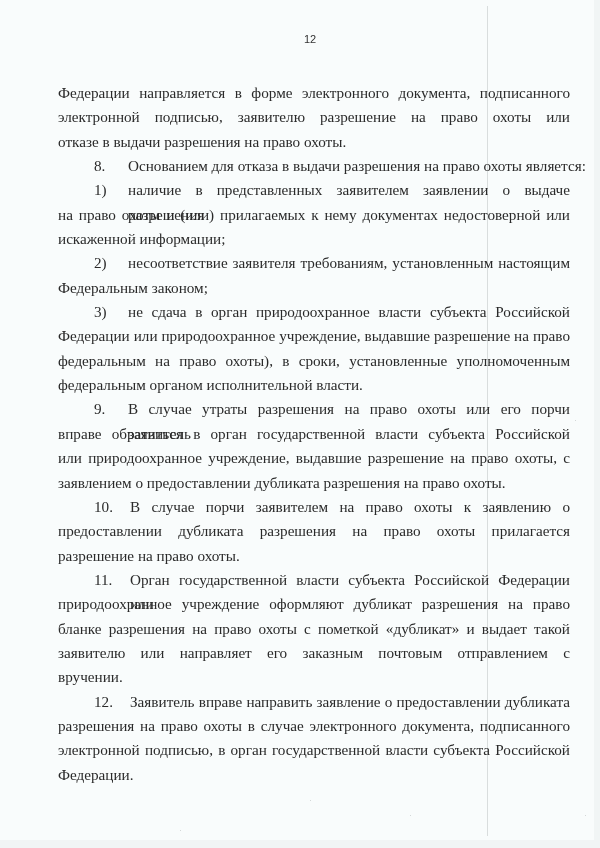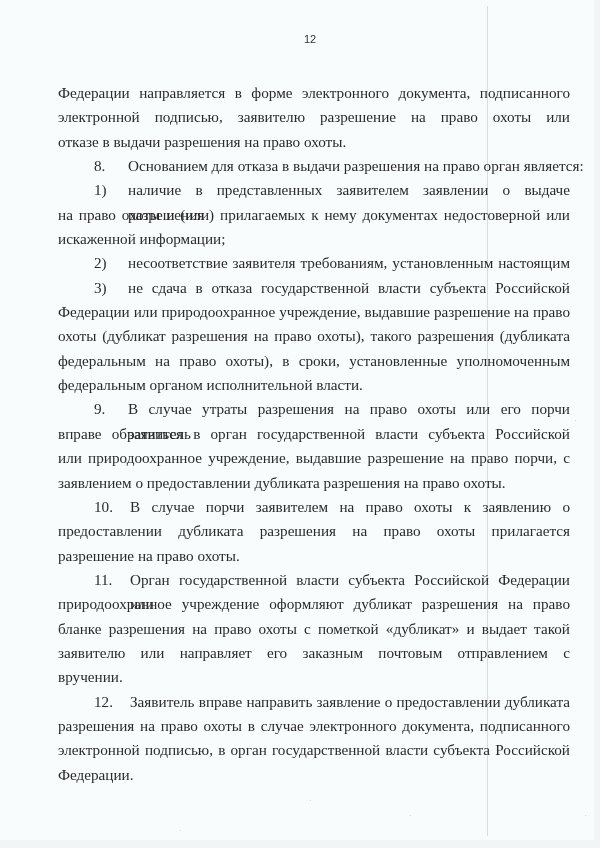--- a/index.html
+++ b/index.html
@@ -109,58 +109,58 @@
 
     <div>
       <div class="line" style="white-space: normal; overflow: hidden;">Федерации направляется в форме электронного документа, подписанного</div>
       <div class="line" style="white-space: normal; overflow: hidden;">электронной подписью, заявителю разрешение на право охоты или уведомление об</div>
       <div class="line last">отказе в выдачи разрешения на право охоты.</div>
     </div>
 
     <div>
       <div class="line first last">
         <span class="num">8.</span>
-        <span class="rest">Основанием для отказа в выдачи разрешения на право орган является:</span>
+        <span class="rest">Основанием для отказа в выдачи разрешения на право охоты является:</span>
       </div>
     </div>
 
     <div>
       <div class="line first">
         <span class="num">1)</span>
         <span class="rest" style="white-space: normal; overflow: hidden;">наличие в представленных заявителем заявлении о выдаче разрешения</span>
       </div>
       <div class="line" style="white-space: normal; overflow: hidden;">на право охоты и (или) прилагаемых к нему документах недостоверной или</div>
       <div class="line last">искаженной информации;</div>
     </div>
 
     <div>
       <div class="line first">
         <span class="num">2)</span>
         <span class="rest" style="white-space: normal; overflow: hidden;">несоответствие заявителя требованиям, установленным настоящим</span>
       </div>
+      <div class="line last">Федеральным законом;</div>
     </div>
 
     <div>
       <div class="line first">
         <span class="num">3)</span>
-        <span class="rest" style="white-space: normal; overflow: hidden;">не сдача в отказа государственной власти субъекта Российской</span>
+        <span class="rest" style="white-space: normal; overflow: hidden;">не сдача в орган природоохранное власти субъекта Российской</span>
       </div>
       <div class="line" style="white-space: normal; overflow: hidden;">Федерации или природоохранное учреждение, выдавшие разрешение на право</div>
-      <div class="line" style="white-space: normal; overflow: hidden;">охоты (дубликат разрешения на право охоты), такого разрешения (дубликата</div>
       <div class="line" style="white-space: normal; overflow: hidden;">федеральным на право охоты), в сроки, установленные уполномоченным</div>
       <div class="line last">федеральным органом исполнительной власти.</div>
     </div>
 
     <div>
       <div class="line first">
         <span class="num">9.</span>
         <span class="rest" style="white-space: normal; overflow: hidden;">В случае утраты разрешения на право охоты или его порчи заявитель</span>
       </div>
       <div class="line" style="white-space: normal; overflow: hidden;">вправе обратиться в орган государственной власти субъекта Российской Федерации</div>
-      <div class="line" style="white-space: normal; overflow: hidden;">или природоохранное учреждение, выдавшие разрешение на право порчи, с</div>
+      <div class="line" style="white-space: normal; overflow: hidden;">или природоохранное учреждение, выдавшие разрешение на право охоты, с</div>
       <div class="line last">заявлением о предоставлении дубликата разрешения на право охоты.</div>
     </div>
 
     <div>
       <div class="line first">
         <span class="num two">10.</span>
         <span class="rest" style="white-space: normal; overflow: hidden;">В случае порчи заявителем на право охоты к заявлению о</span>
       </div>
       <div class="line" style="white-space: normal; overflow: hidden;">предоставлении дубликата разрешения на право охоты прилагается испорченное</div>
       <div class="line last">разрешение на право охоты.</div>

